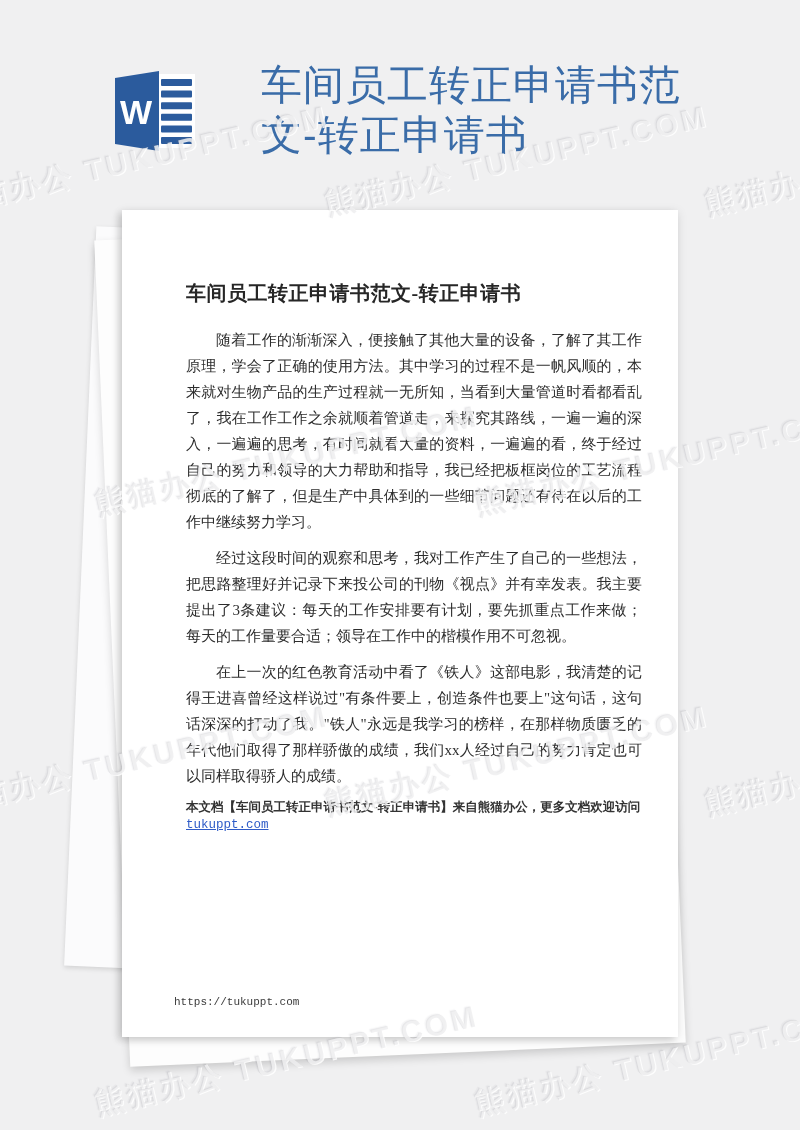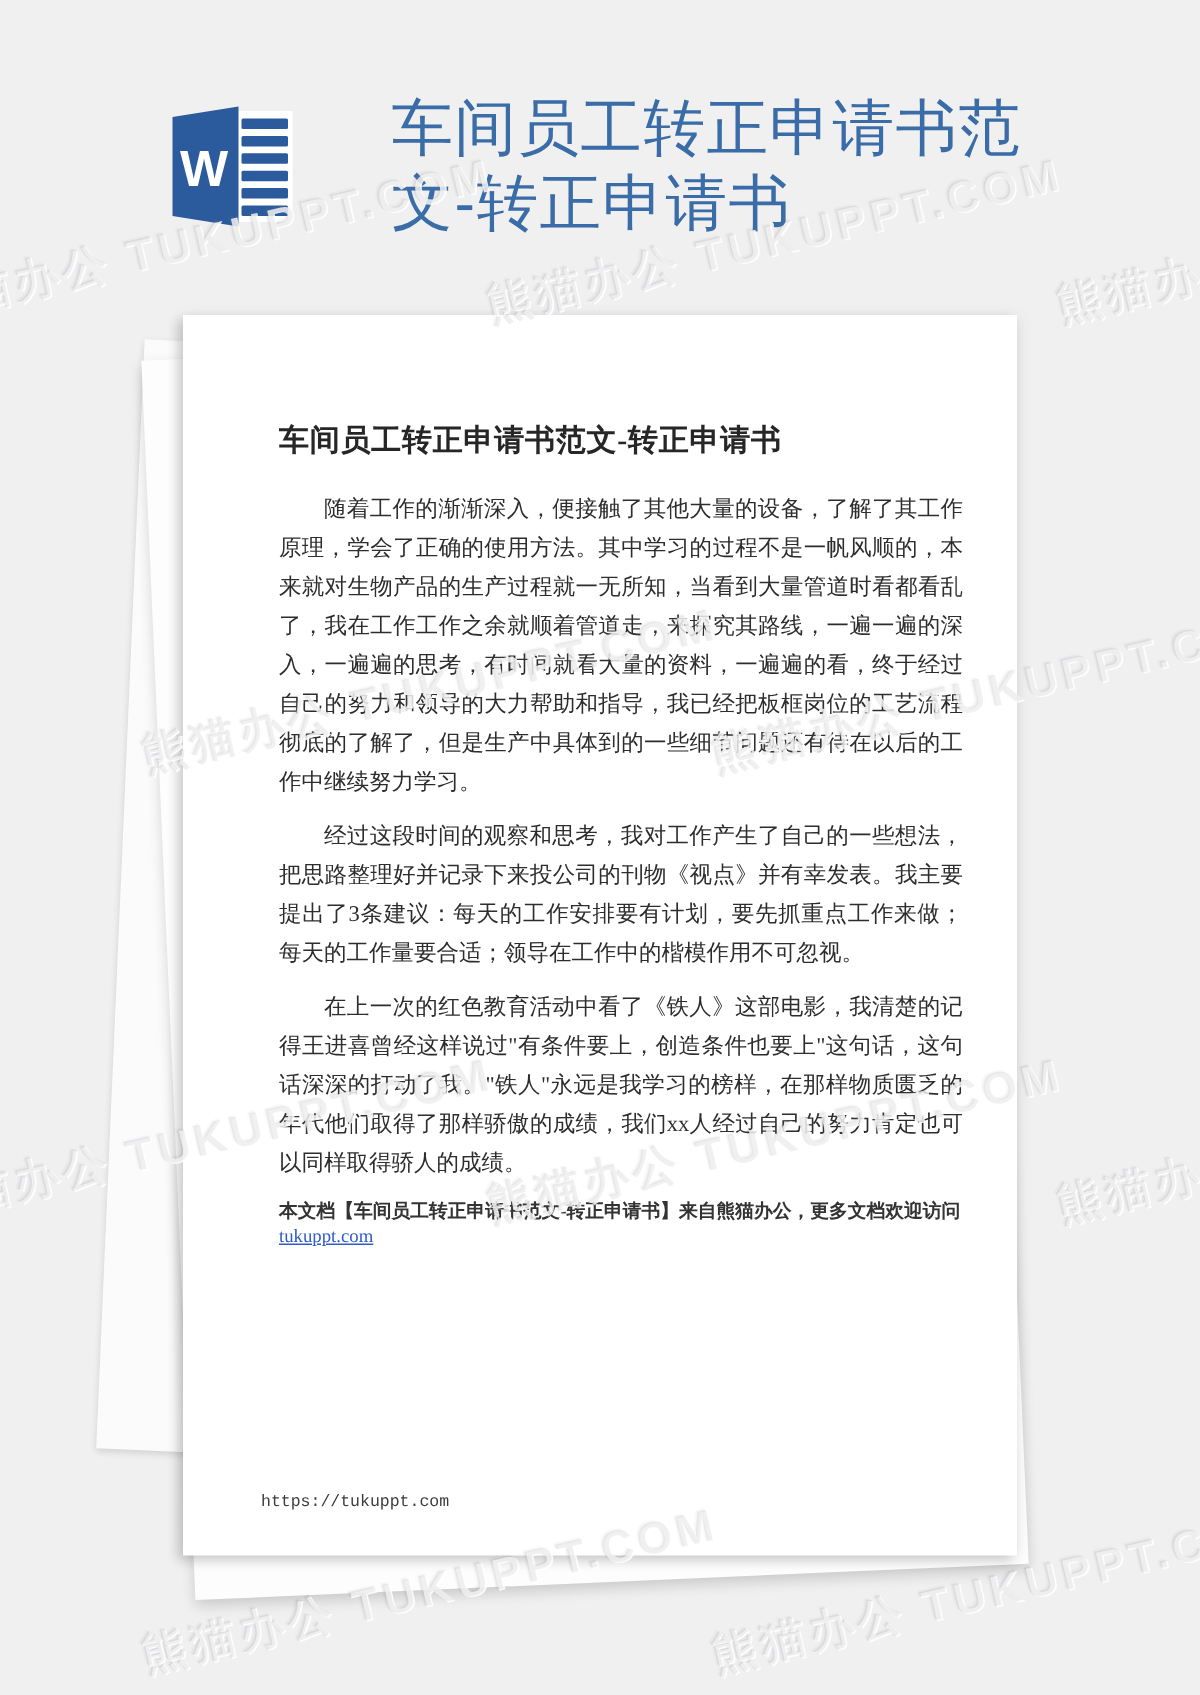--- a/index.html
+++ b/index.html
@@ -22,21 +22,21 @@
                box-shadow:0 4px 9px rgba(0,0,0,.16);}
   .sheet-main{left:122px;top:210px;width:556px;height:827px;
               box-shadow:-4px 3px 7px rgba(0,0,0,.14),0 2px 10px rgba(0,0,0,.10);
               box-sizing:border-box;padding:70px 36px 0 64px;
               color:#2d2d2d;font-family:"Liberation Serif","DejaVu Serif",serif;}
   .doc-title{margin:0 0 20px;font-size:20px;font-weight:700;color:#262626;letter-spacing:.5px;}
   .para{margin:0 0 10px;font-size:15px;line-height:26px;text-align:justify;
         text-indent:2em;word-break:break-all;}
   .note{margin:3px 0 0;font-size:12.5px;line-height:17px;font-weight:600;color:#333;}
   .note a{color:#2e5bc7;text-decoration:underline;font-weight:400;
-          font-family:Liberation Serif, serif;cursor:pointer;}
+          font-family:Liberation Mono, monospace;cursor:pointer;}
   .page-url{position:absolute;left:52px;top:786px;font-size:11px;color:#3c3c3c;
             font-family:Liberation Mono, monospace;}
 
   
   .wm-layer{position:absolute;left:0;top:0;width:800px;height:1130px;pointer-events:none;z-index:50;}
   .wm{position:absolute;white-space:nowrap;transform:rotate(-13deg);
       font-weight:700;font-size:30px;letter-spacing:3px;
       color:rgba(120,120,125,.10);
       text-shadow:1px 1px 0 rgba(255,255,255,.85),-1px -1px 1px rgba(130,130,135,.08);}
 </style>

